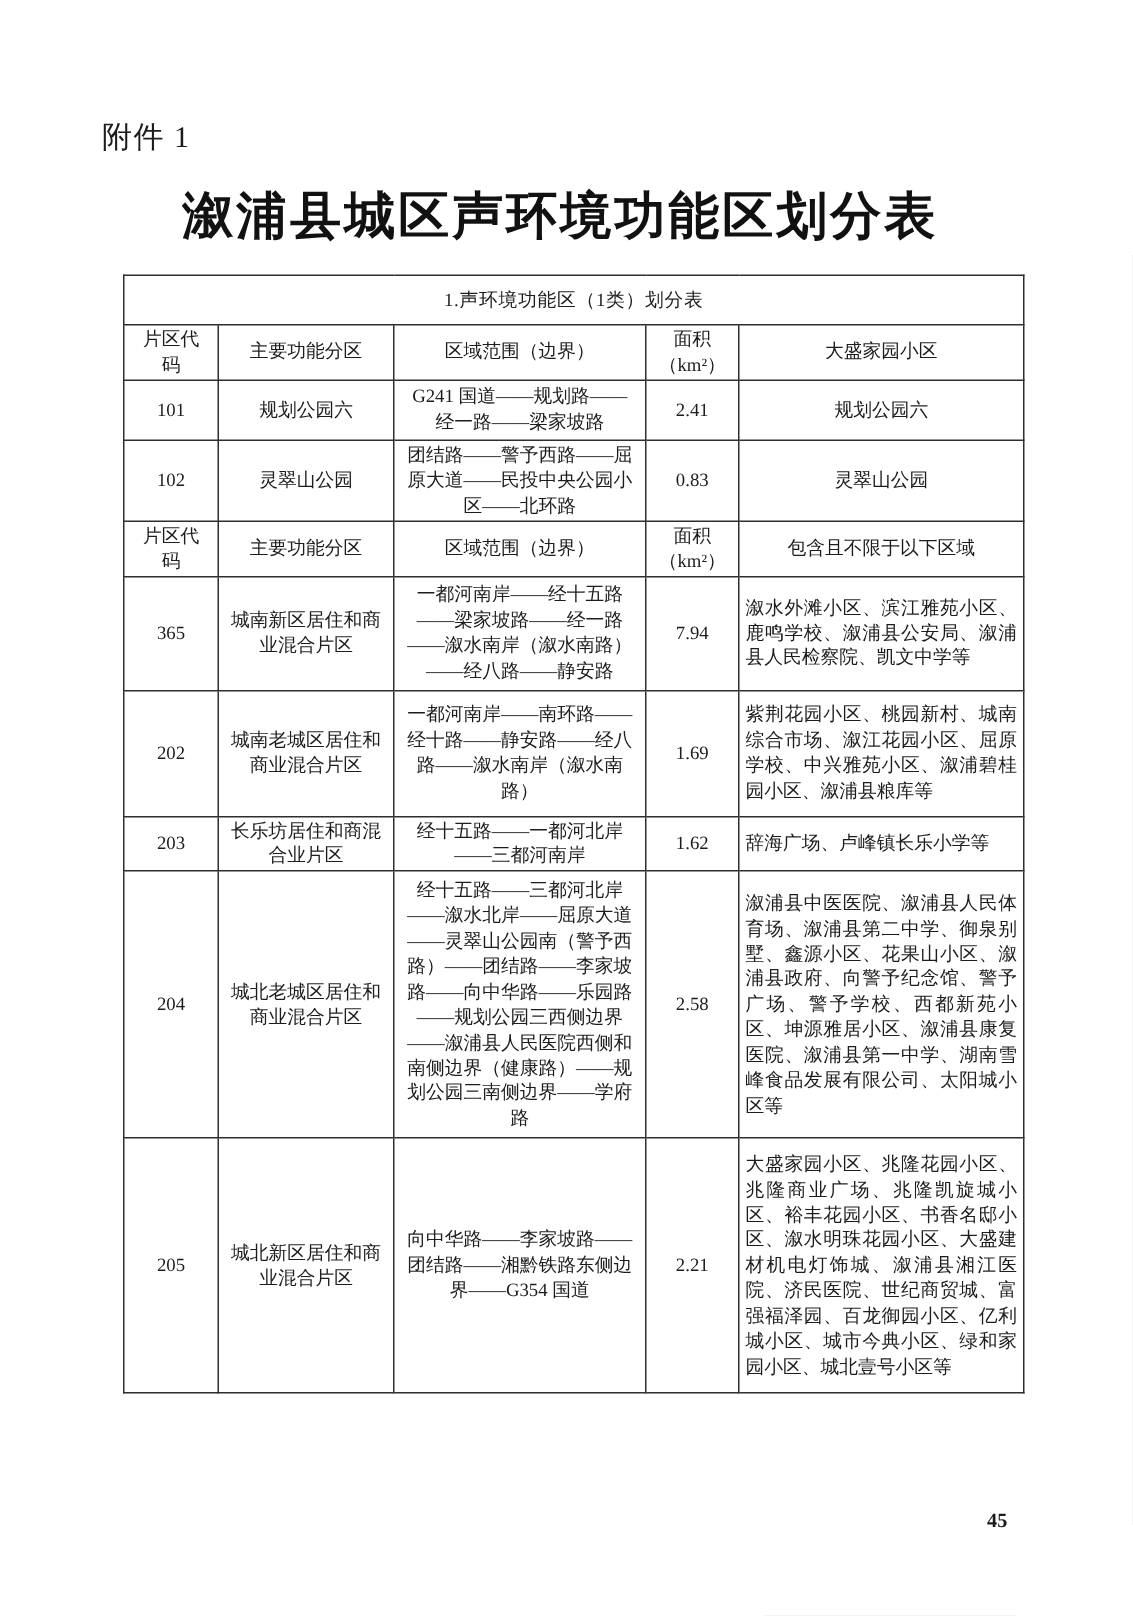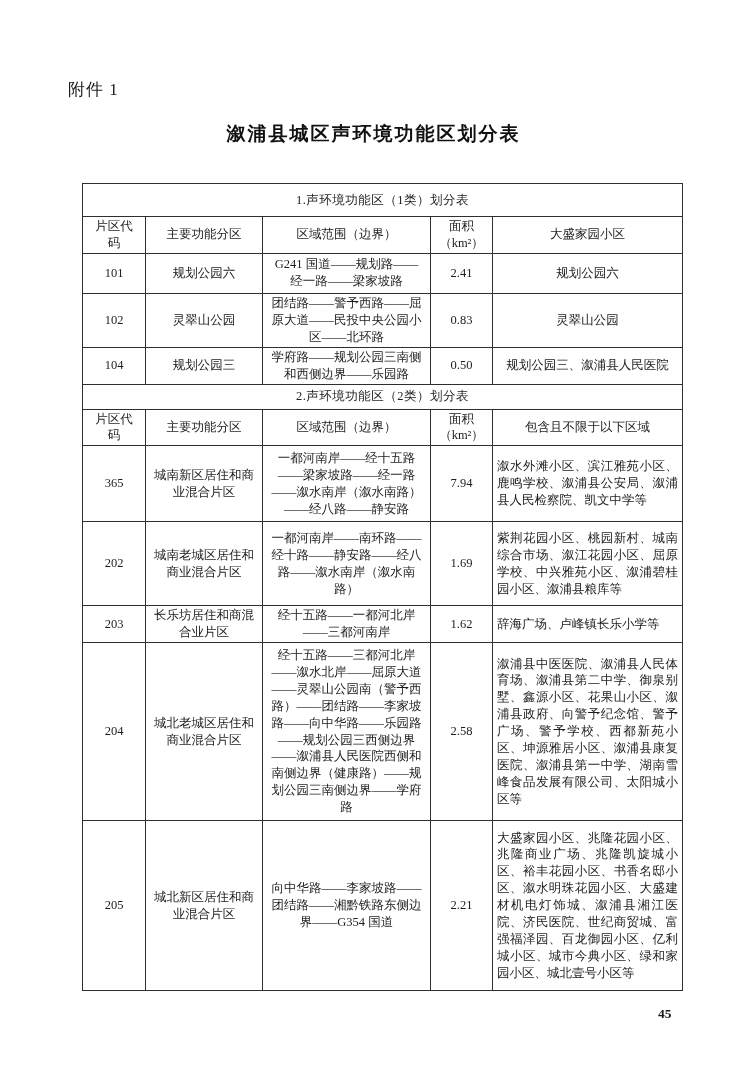--- a/index.html
+++ b/index.html
@@ -2,25 +2,25 @@
 <html><head>
 <meta charset="utf-8">
 <style>
   html,body{margin:0;padding:0;background:#e9e9e9;}
   .page{
     position:relative;width:755px;height:1077px;background:#ffffff;
     font-family:"Liberation Serif","DejaVu Serif",serif;color:#1c1c1c;
     overflow:hidden;margin:0 auto;
   }
   .attachment{
-    position:absolute;left:68px;top:78px;font-size:17px;letter-spacing:1px;
+    position:absolute;left:68px;top:78px;font-size:20px;letter-spacing:1px;
   }
   .doc-title{
     position:absolute;left:0;right:8px;top:121px;margin:0;text-align:center;
-    font-size:19px;font-weight:bold;letter-spacing:2px;
+    font-size:34px;font-weight:bold;letter-spacing:2px;
     font-family:"Liberation Sans","DejaVu Sans",sans-serif;color:#111;
   }
   table.zoning{
     position:absolute;left:82px;top:183px;width:600px;
     border-collapse:collapse;table-layout:fixed;
   }
   table.zoning td,table.zoning th{
     border:1px solid #2e2e2e;vertical-align:middle;
     font-size:12.5px;line-height:1.35;font-weight:normal;
     padding:1px 7px;color:#1c1c1c;text-align:center;
@@ -80,31 +80,21 @@
 
       <tr class="rh-102">
         <td class="c-code">102</td>
         <td class="c-zone">灵翠山公园</td>
         <td class="c-bound">团结路——警予西路——屈原大道——民投中央公园小区——北环路</td>
         <td class="c-area">0.83</td>
         <td class="c-incl">灵翠山公园</td>
       </tr>
 
 
-      <tr class="rh-104">
-        <td class="c-code">104</td>
-        <td class="c-zone">规划公园三</td>
-        <td class="c-bound">学府路——规划公园三南侧和西侧边界——乐园路</td>
-        <td class="c-area">0.50</td>
-        <td class="c-incl">规划公园三、溆浦县人民医院</td>
-      </tr>
 
-      <tr class="rh-s2t">
-        <td colspan="5" class="sec-title">2.声环境功能区（2类）划分表</td>
-      </tr>
 
       <tr class="h-row rh-h2">
         <th>片区代码</th>
         <th>主要功能分区</th>
         <th>区域范围（边界）</th>
         <th>面积（km²）</th>
         <th>包含且不限于以下区域</th>
       </tr>
 
       <tr class="rh-201">

